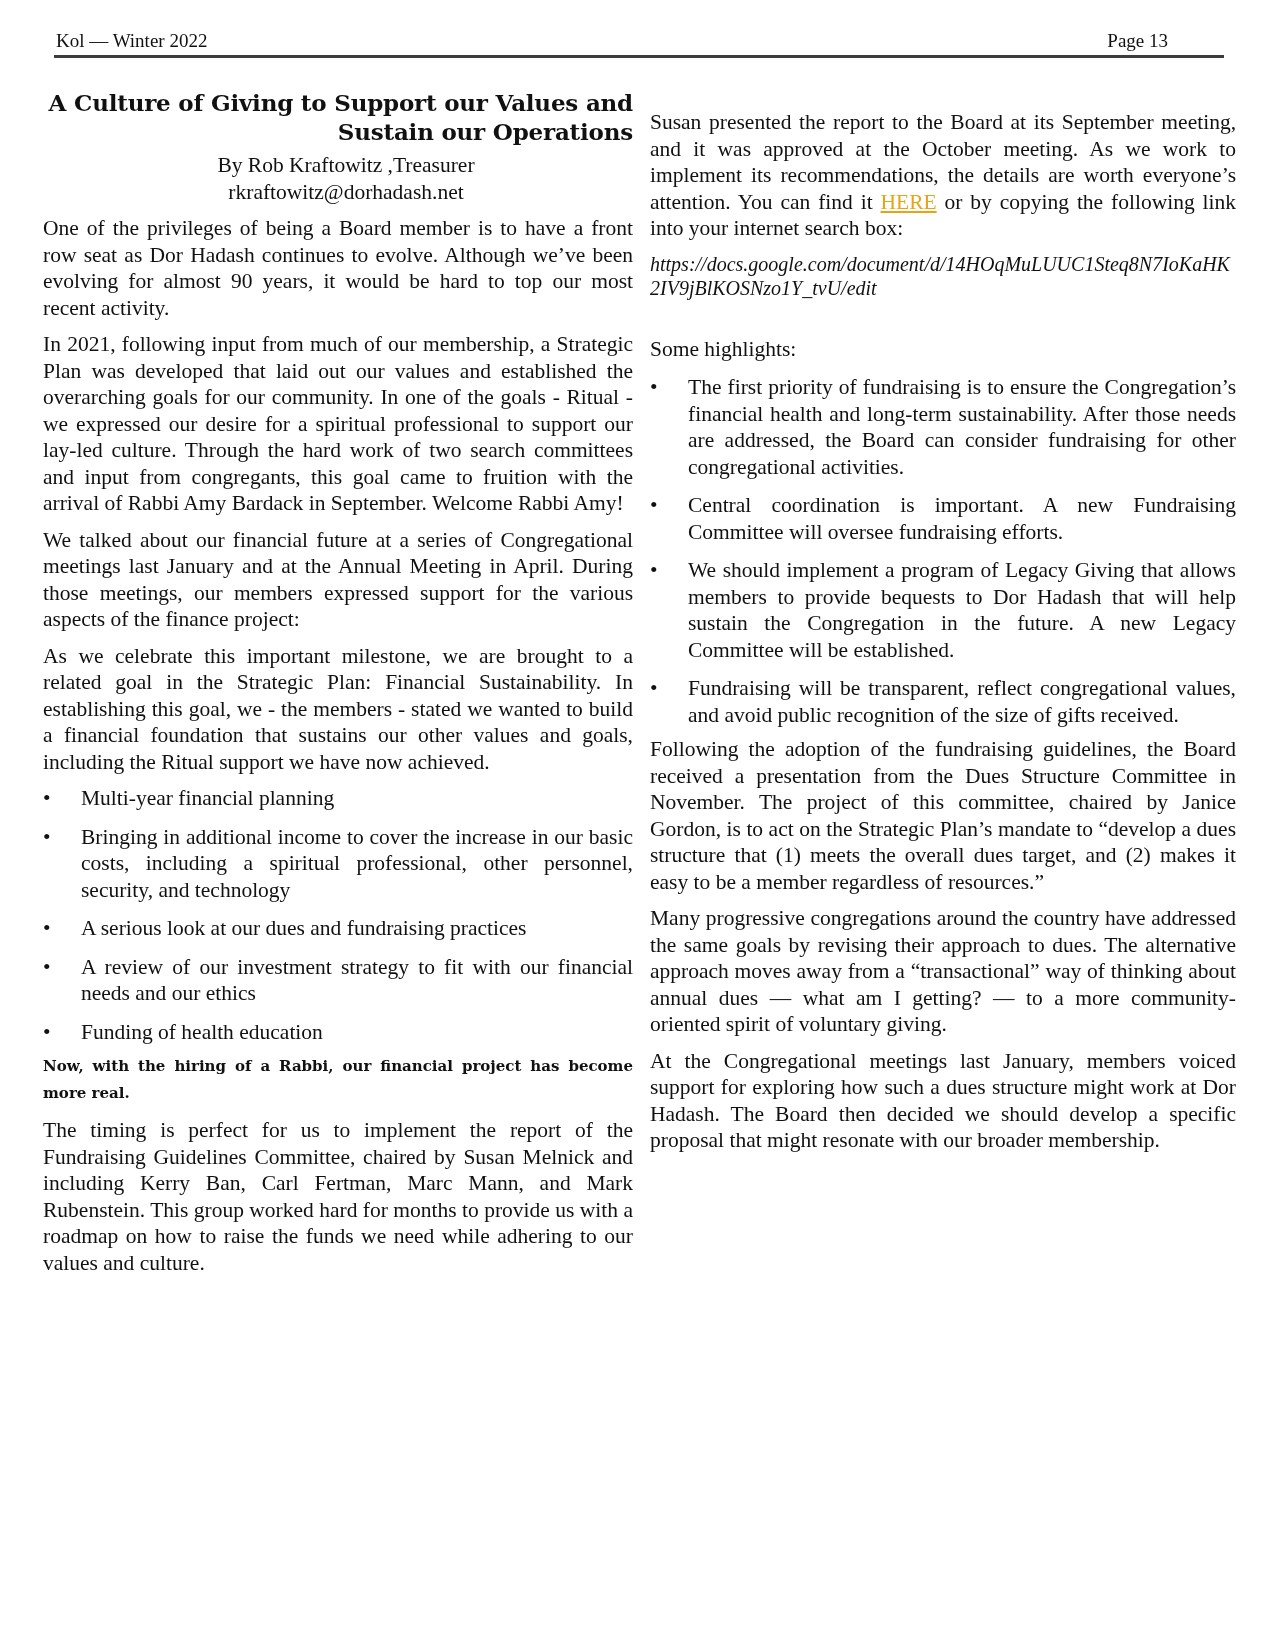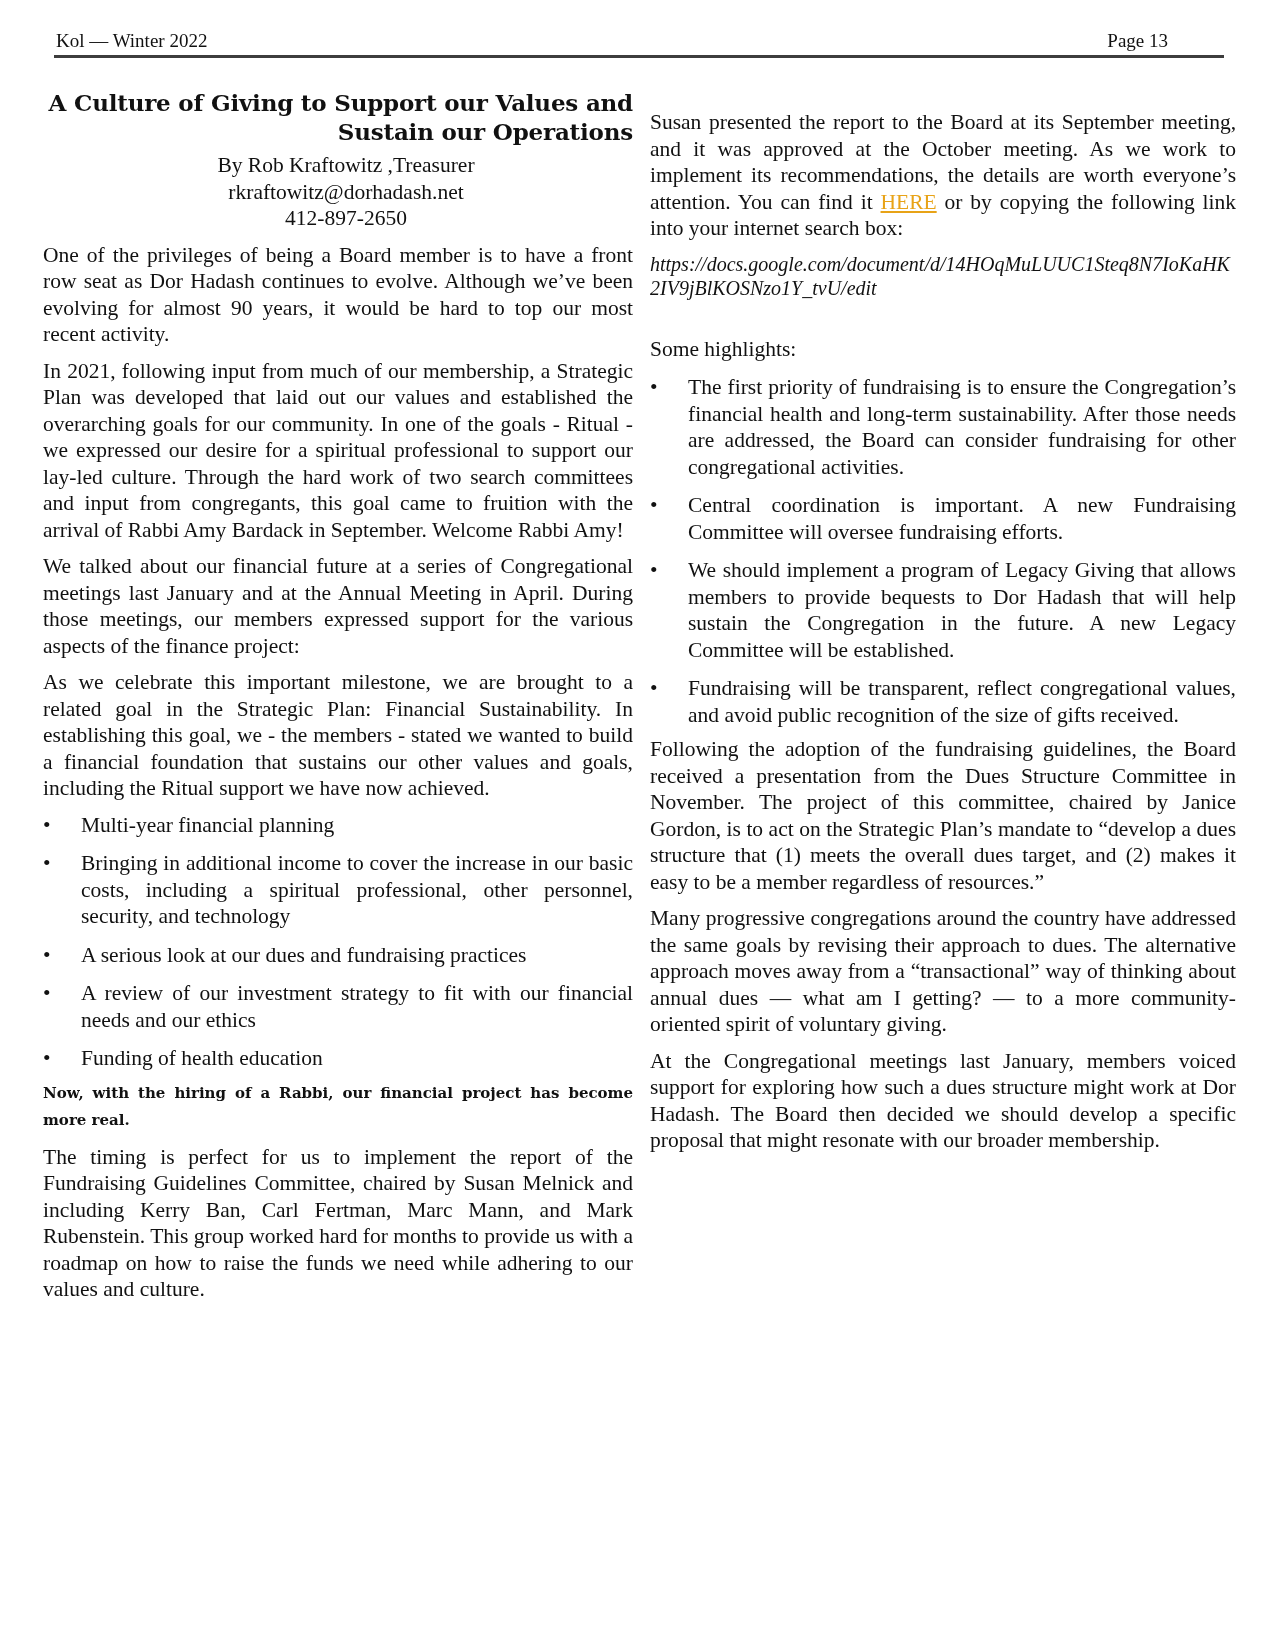--- a/index.html
+++ b/index.html
@@ -35,21 +35,20 @@
   <span class="left">Kol — Winter 2022</span>
   <span class="right">Page 13</span>
 </div>
 <div class="rule"></div>
 
 <div class="col col-left">
   <h1>A Culture of Giving to Support our Values and Sustain our Operations</h1>
   <div class="byline">
     <div>By Rob Kraftowitz ,Treasurer</div>
     <div>rkraftowitz@dorhadash.net</div>
-    <div>412-897-2650</div>
   </div>
   <p>One of the privileges of being a Board member is to have a front row seat as Dor Hadash continues to evolve. Although we’ve been evolving for almost 90 years, it would be hard to top our most recent activity.</p>
   <p>In 2021, following input from much of our membership, a Strategic Plan was developed that laid out our values and established the overarching goals for our community. In one of the goals - Ritual - we expressed our desire for a spiritual professional to support our lay-led culture. Through the hard work of two search committees and input from congregants, this goal came to fruition with the arrival of Rabbi Amy Bardack in September. Welcome Rabbi Amy!</p>
   <p>We talked about our financial future at a series of Congregational meetings last January and at the Annual Meeting in April. During those meetings, our members expressed support for the various aspects of the finance project:</p>
   <p>As we celebrate this important milestone, we are brought to a related goal in the Strategic Plan: Financial Sustaina­bility. In establishing this goal, we - the members - stated we wanted to build a financial foundation that sustains our other values and goals, including the Ritual support we have now achieved.</p>
   <ul>
     <li><span class="bullet">•</span><span>Multi-year financial planning</span></li>
     <li><span class="bullet">•</span><span>Bringing in additional income to cover the increase in our basic costs, including a spiritual professional, other personnel, security, and technology</span></li>
     <li><span class="bullet">•</span><span>A serious look at our dues and fundraising practices</span></li>
     <li><span class="bullet">•</span><span> A review of our investment strategy to fit with our financial needs and our ethics</span></li>

